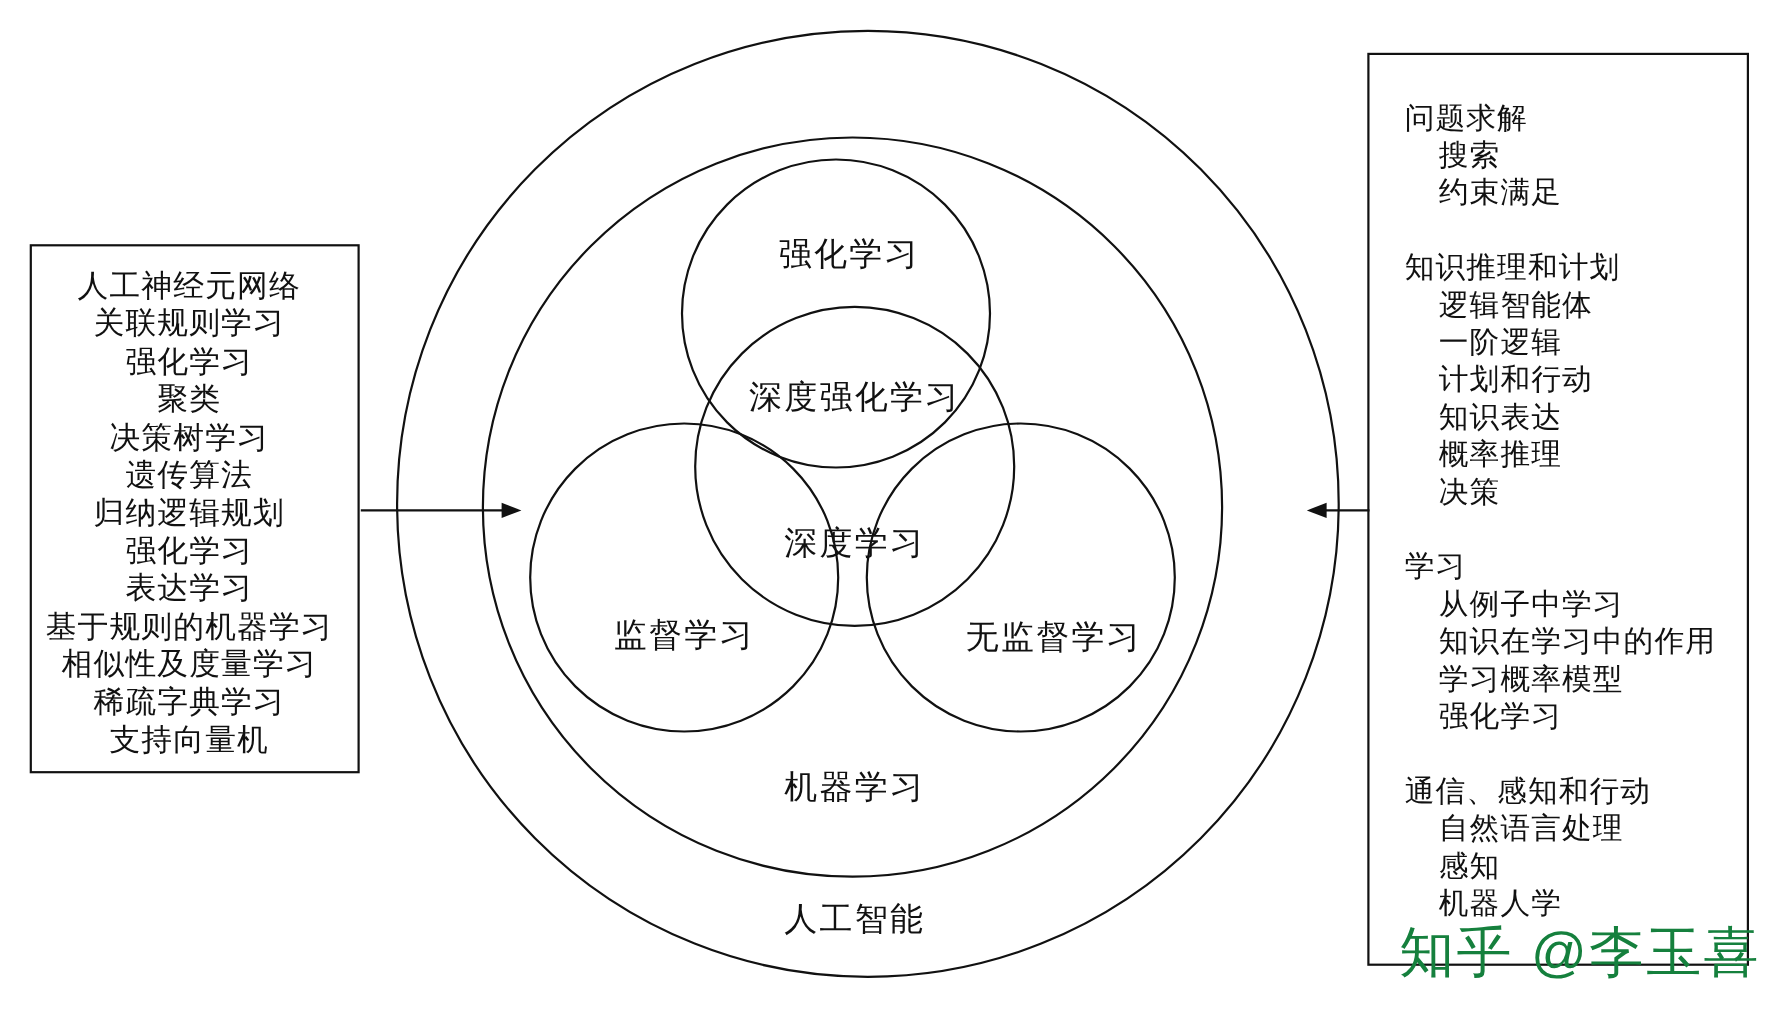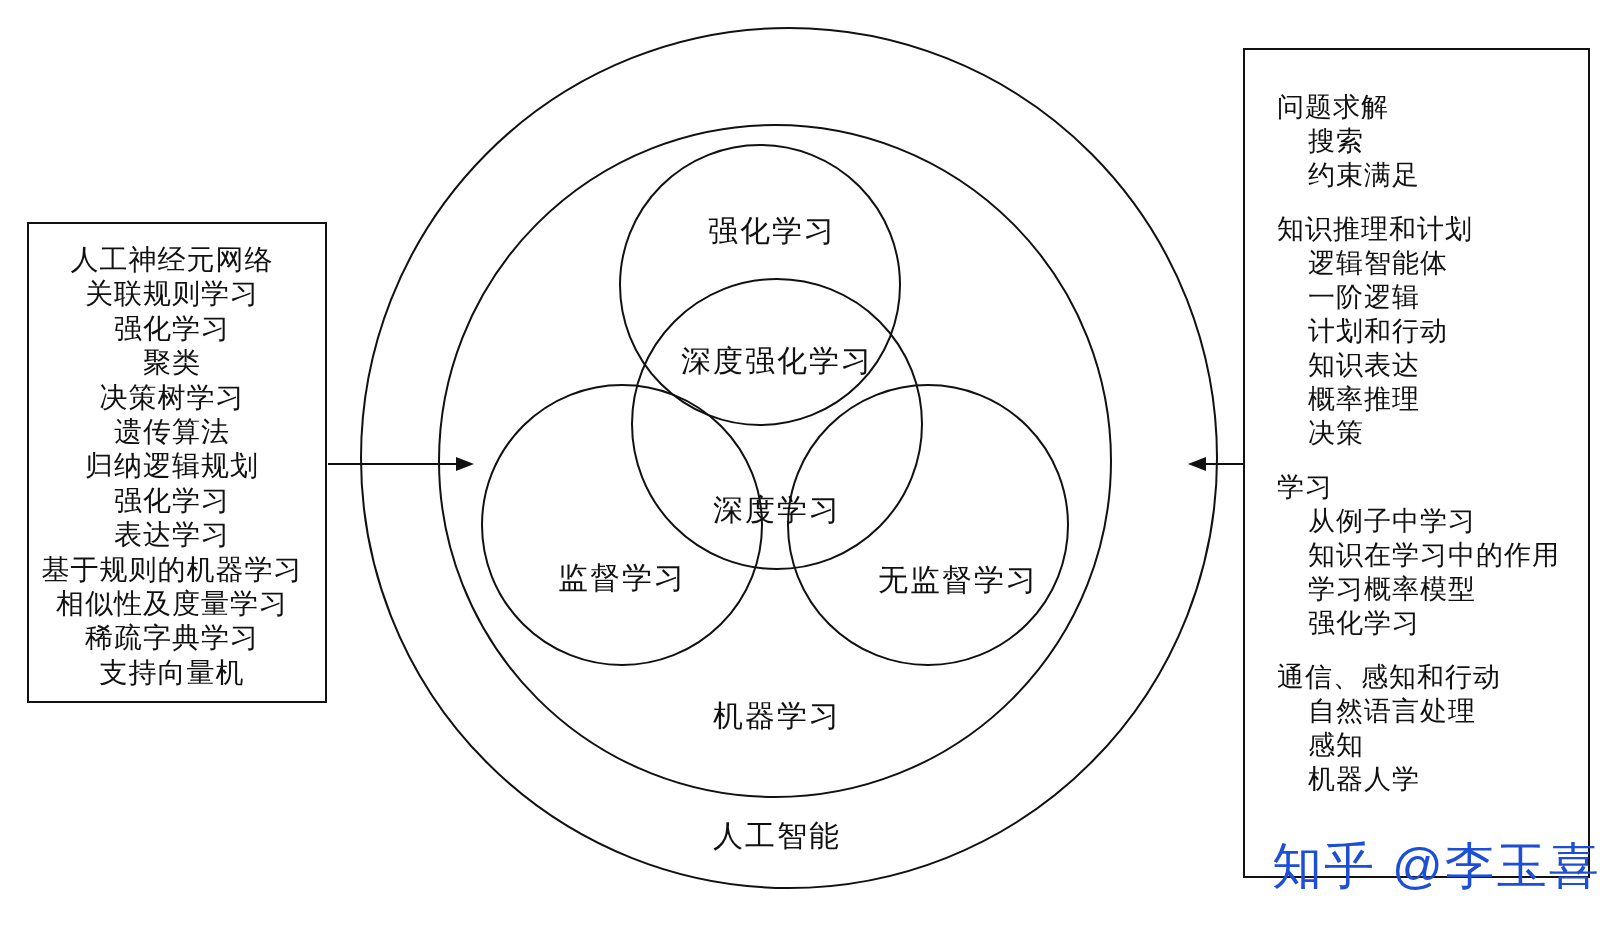--- a/index.html
+++ b/index.html
@@ -40,29 +40,29 @@
   }
   #right-box {
     left: 1243px; top: 48px;
     width: 347px; height: 830px;
     padding: 40px 0 0 32px;
     text-align: left;
     font-size: 27px;
     line-height: 34px;
     letter-spacing: 1px;
   }
-  #right-box .group + .group { margin-top: 20px; }
+  #right-box .group + .group { margin-top: 34px; }
   #right-box .item { padding-left: 31px; }
 
   #watermark {
     position: absolute;
     left: 1272px; top: 833px;
     font-size: 50px;
     letter-spacing: 2px;
-    color: #1d4ed8;
+    color: #15803d;
     white-space: nowrap;
     z-index: 5;
   }
 </style>
 </head>
 <body>
 
 <div id="stage">
 
   <svg id="venn-svg" width="1614" height="927" viewBox="0 0 1614 927">
@@ -78,21 +78,21 @@
       <line x1="1245" y1="464" x2="1202" y2="464"></line>
     </g>
     <g fill="#111111" stroke="none">
       <polygon points="474,464 456,457 456,471"></polygon>
       <polygon points="1188,464 1206,457 1206,471"></polygon>
     </g>
   </svg>
 
   <div class="circle-label" style="left:772px; top:231px;">强化学习</div>
   <div class="circle-label" style="left:777px; top:361px;">深度强化学习</div>
-  <div class="circle-label" style="left:777px; top:510px;">深度学习</div>
+  <div class="circle-label" style="left:777px; top:494px;">深度学习</div>
   <div class="circle-label" style="left:622px; top:578px;">监督学习</div>
   <div class="circle-label" style="left:958px; top:580px;">无监督学习</div>
   <div class="circle-label" style="left:777px; top:716px;">机器学习</div>
   <div class="circle-label" style="left:777px; top:836px;">人工智能</div>
 
   <div id="left-box" class="side-box">
     <div>人工神经元网络</div>
     <div>关联规则学习</div>
     <div>强化学习</div>
     <div>聚类</div>

